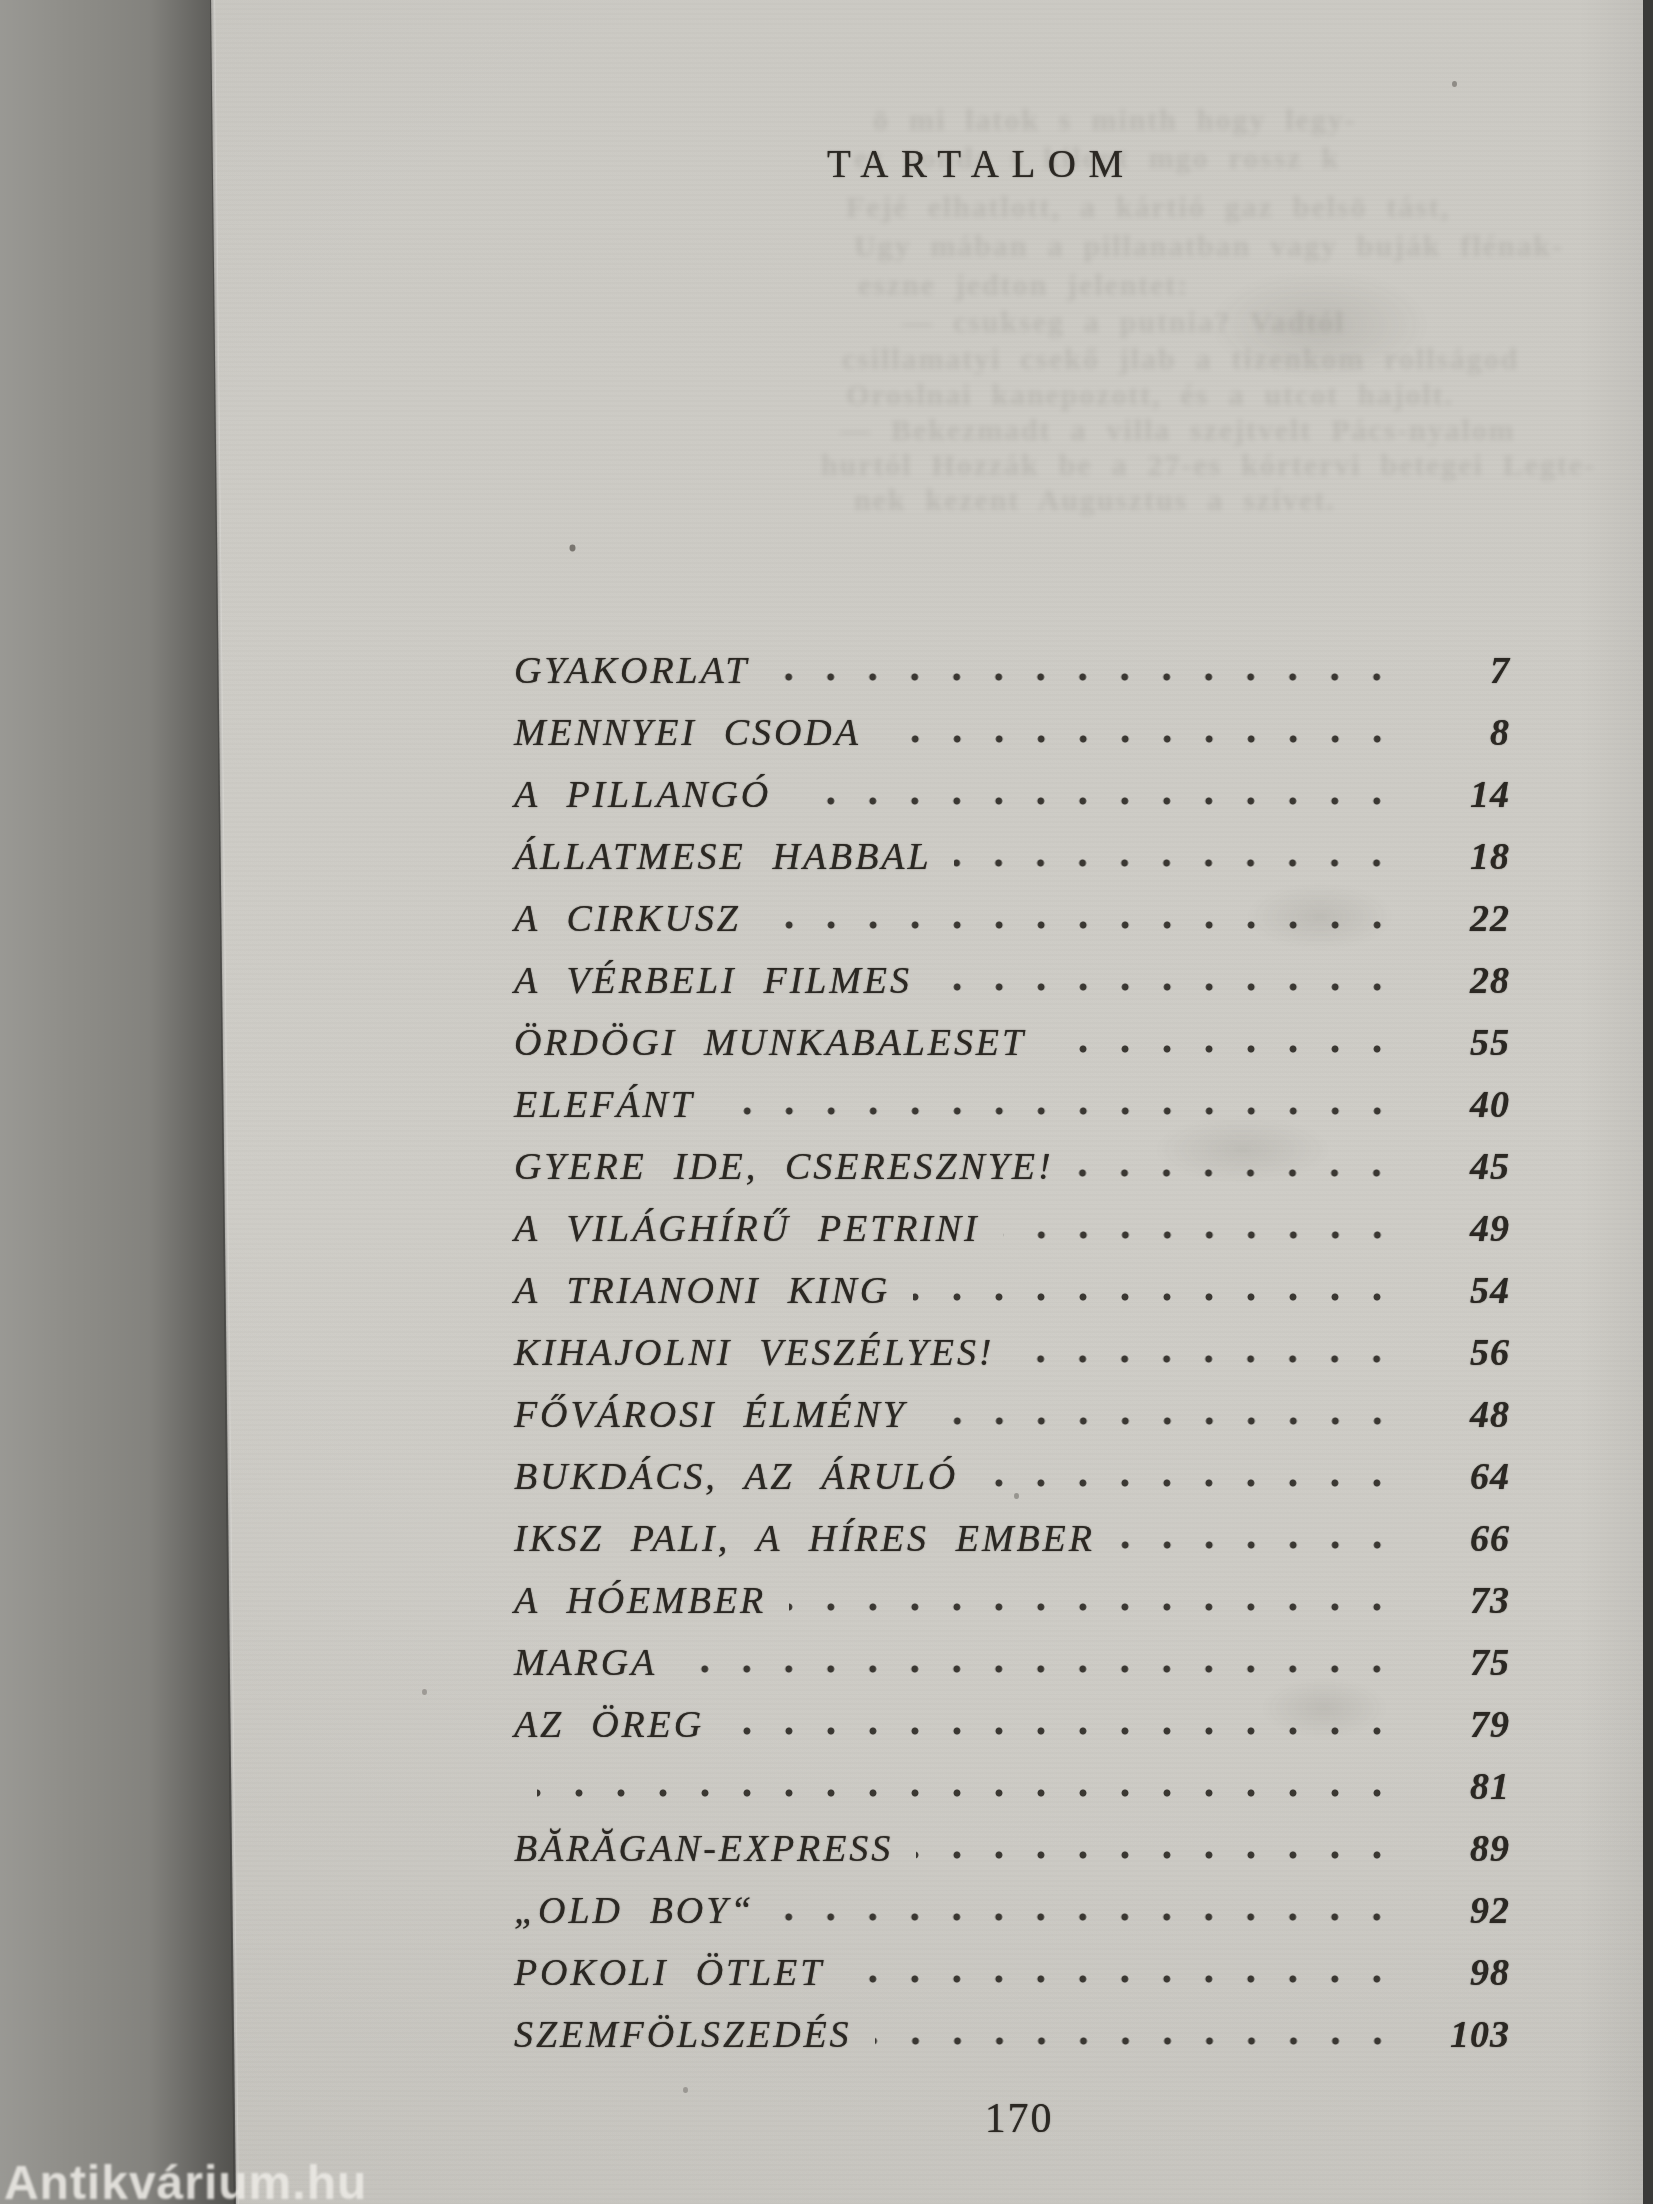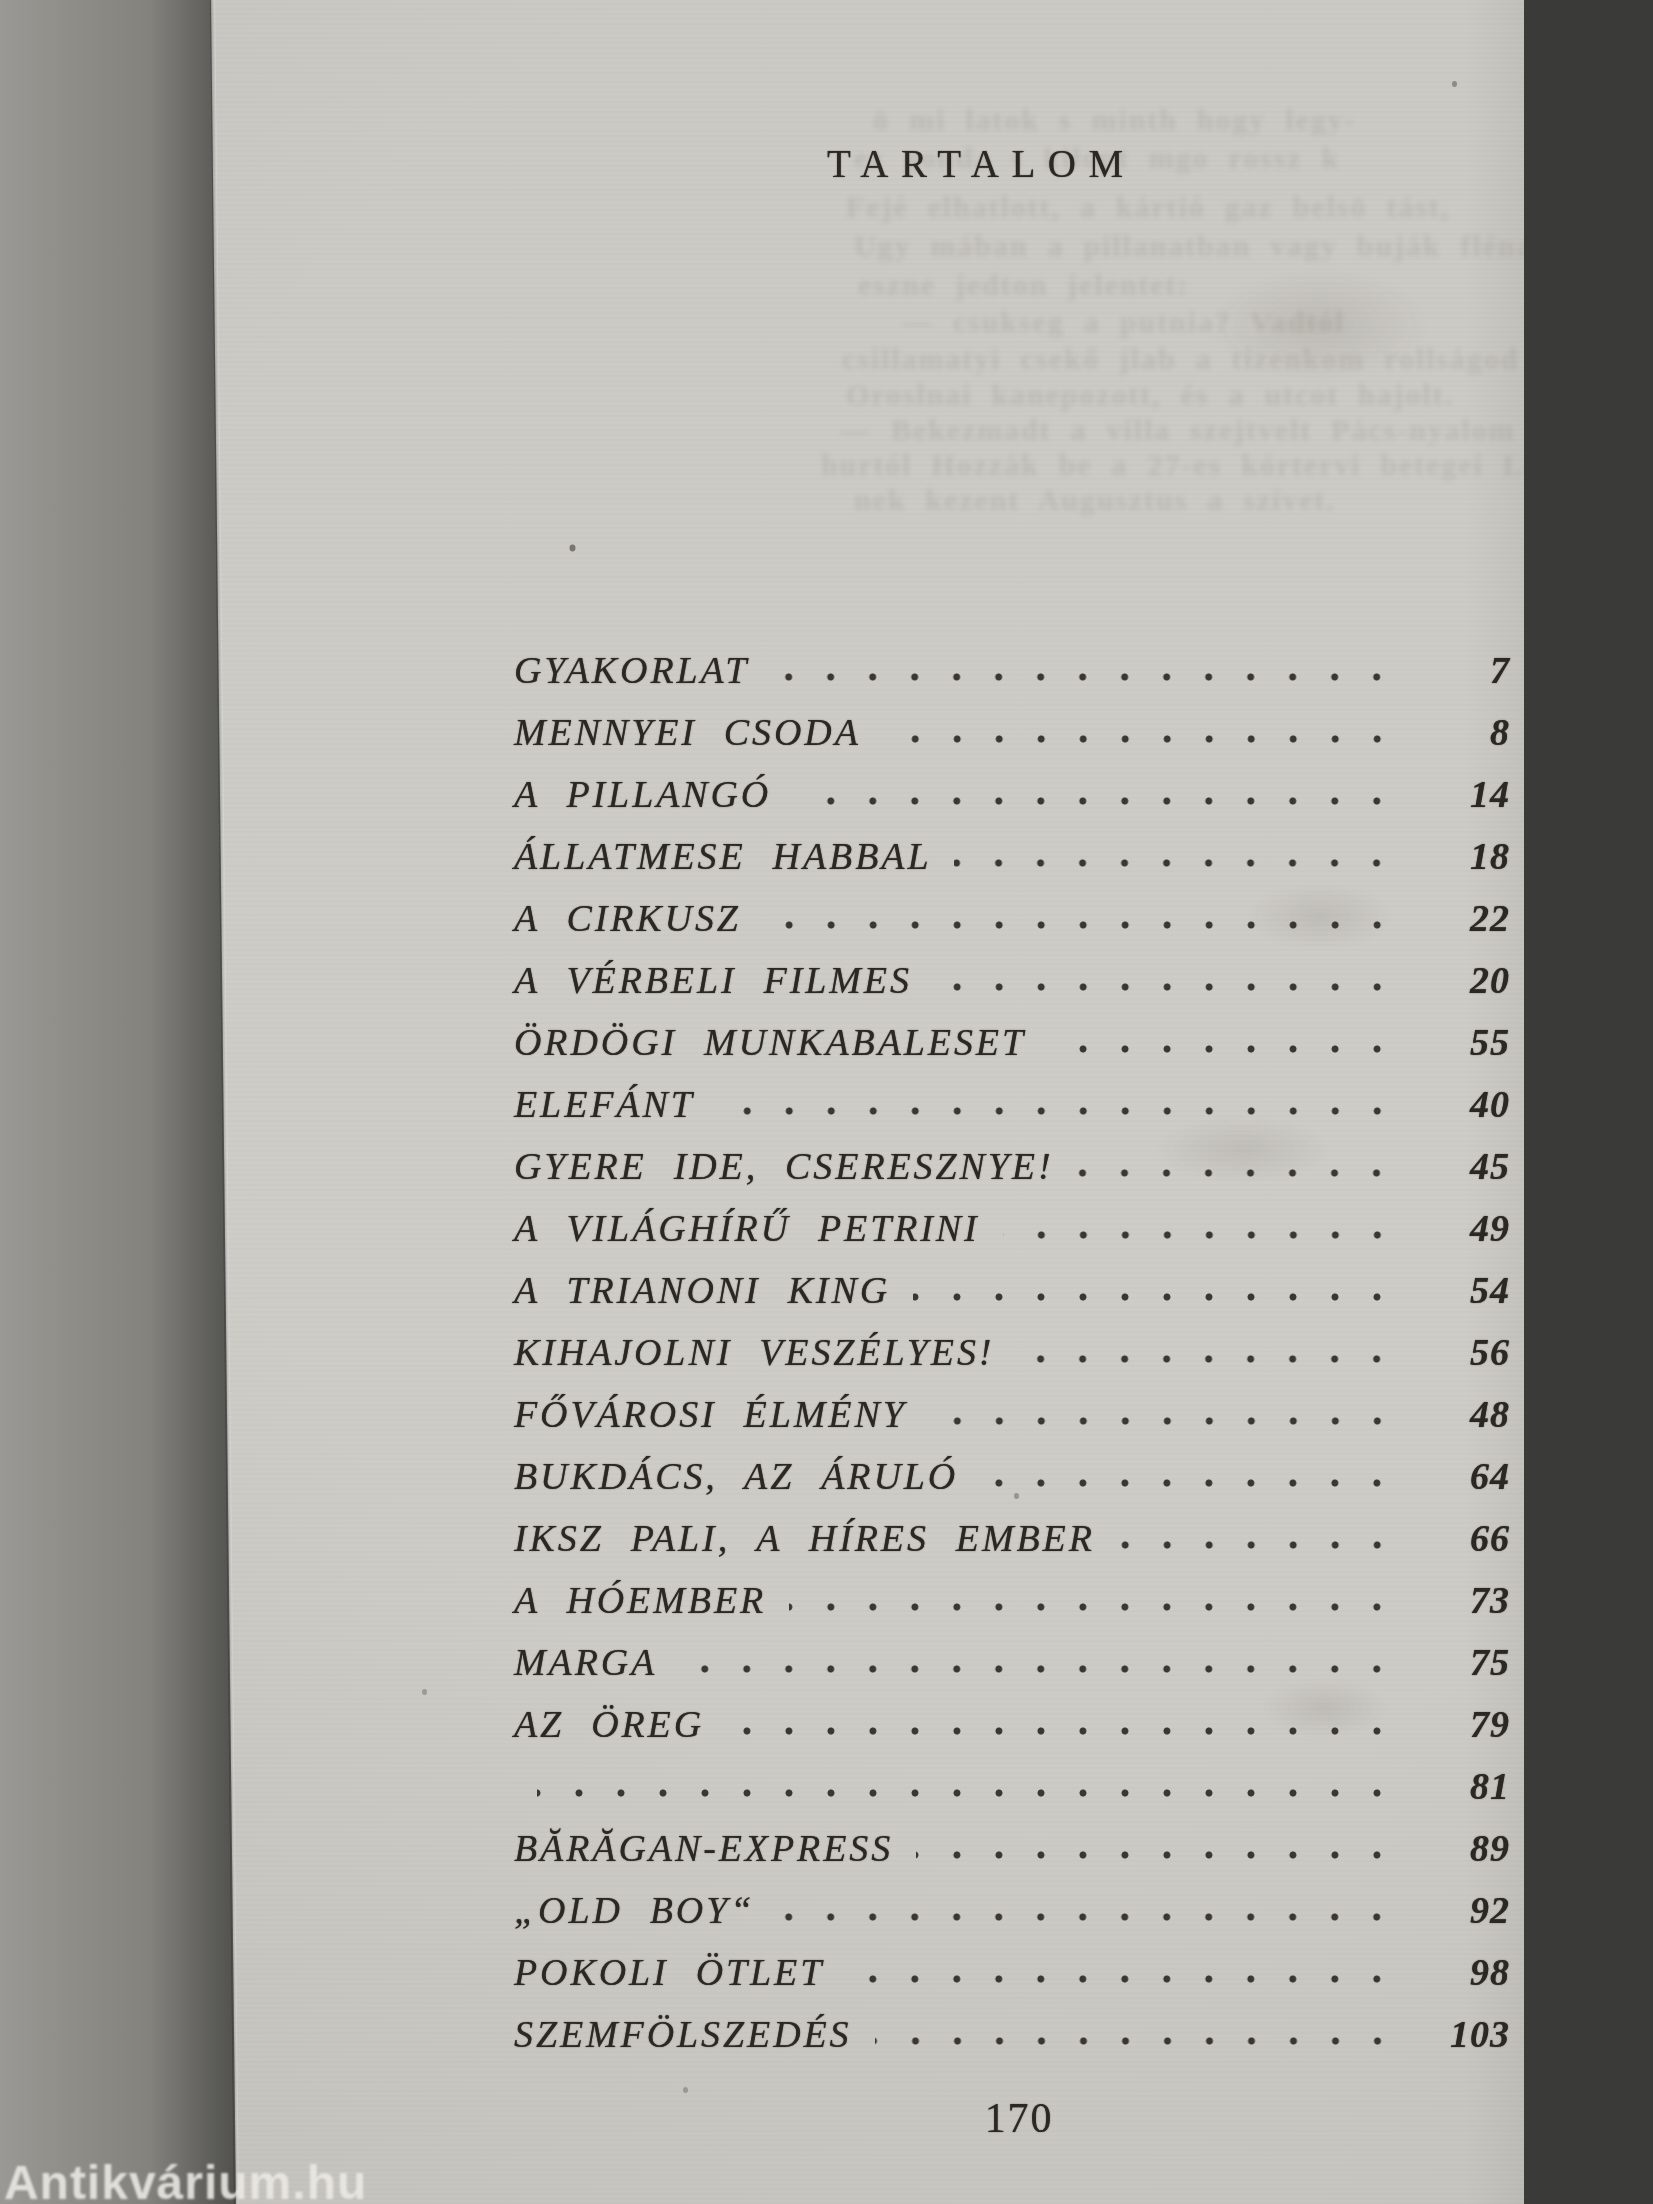--- a/index.html
+++ b/index.html
@@ -1,18 +1,18 @@
 <!DOCTYPE html>
 <html><head>
 <meta charset="utf-8">
 <style>
   html,body{margin:0;padding:0;background:#3a3a38;}
   .scan{
     position:relative;
-    width:1524px;height:2205px;
+    width:1643px;height:2205px;
     overflow:hidden;
     background:#c9c7c1;
     font-family:"Liberation Serif","DejaVu Serif",serif;
   }
   
   .paper{
     position:absolute;inset:0;
     background:
       radial-gradient(130% 95% at 68% 38%, rgba(255,255,255,0.05) 45%, rgba(0,0,0,0.045) 100%),
       linear-gradient(90deg, rgba(0,0,0,0.05) 0px, rgba(0,0,0,0.0) 58px),
@@ -159,21 +159,21 @@
         <span class="toc-page ink">18</span>
       </div>
     <div class="toc-row">
         <span class="toc-label ink">A CIRKUSZ</span>
         <span class="toc-leader"></span>
         <span class="toc-page ink">22</span>
       </div>
     <div class="toc-row">
         <span class="toc-label ink">A VÉRBELI FILMES</span>
         <span class="toc-leader"></span>
-        <span class="toc-page ink">20</span>
+        <span class="toc-page ink">28</span>
       </div>
     <div class="toc-row">
         <span class="toc-label ink">ÖRDÖGI MUNKABALESET</span>
         <span class="toc-leader"></span>
         <span class="toc-page ink">55</span>
       </div>
     <div class="toc-row">
         <span class="toc-label ink">ELEFÁNT</span>
         <span class="toc-leader"></span>
         <span class="toc-page ink">40</span>

